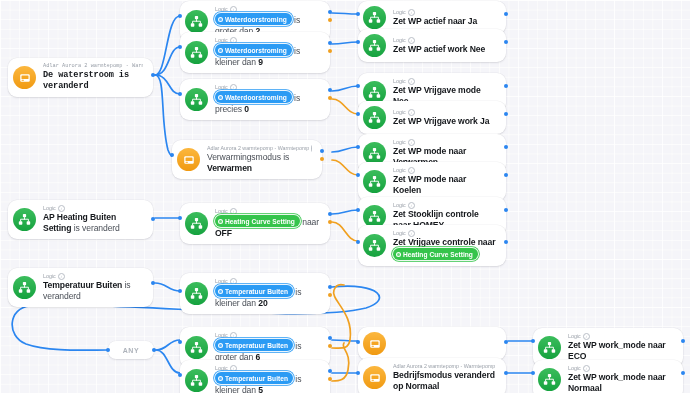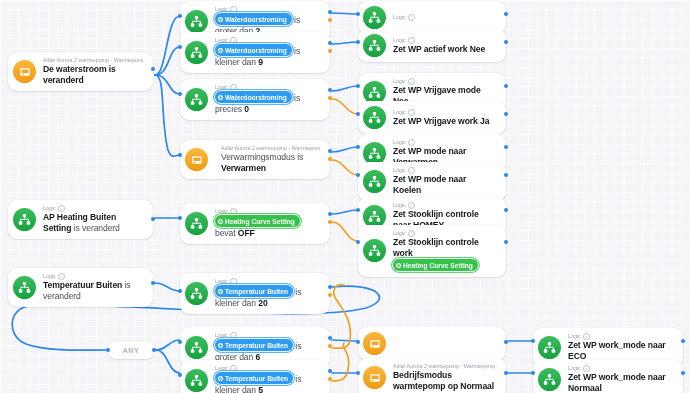--- a/index.html
+++ b/index.html
@@ -104,21 +104,21 @@
       <path d="M156,350 C168,350 168,340 180,340" stroke="#2b86f0" stroke-width="1.7" fill="none" stroke-linecap="round"></path>
       <path d="M156,350 C168,350 168,373 180,373" stroke="#2b86f0" stroke-width="1.7" fill="none" stroke-linecap="round"></path>
       <path d="M332,340 C344,340 346,341 358,341" stroke="#2b86f0" stroke-width="1.7" fill="none" stroke-linecap="round"></path>
       <path d="M332,373 C344,373 346,373 358,373" stroke="#2b86f0" stroke-width="1.7" fill="none" stroke-linecap="round"></path>
       <path d="M332,348 C342,348 348,350 350,340 C354,312 330,300 334,290 C336,284 340,284 344,285" stroke="#f0a020" stroke-width="1.7" fill="none" stroke-linecap="round"></path>
       <path d="M332,381 C340,381 346,380 348,370 C352,352 340,348 344,343" stroke="#f0a020" stroke-width="1.7" fill="none" stroke-linecap="round"></path>
       <path d="M508,341 C520,341 522,341 533,341" stroke="#2b86f0" stroke-width="1.7" fill="none" stroke-linecap="round"></path>
       <path d="M508,373 C520,373 522,373 533,373" stroke="#2b86f0" stroke-width="1.7" fill="none" stroke-linecap="round"></path>
     </svg>
   <div id="node-layer">
-      <div class="node" style="left: 8px; top: 52px; width: 145px; min-height: 33px;">
+      <div class="node" style="left: 8px; top: 58px; width: 145px; min-height: 33px; font-family: Liberation Mono, monospace;">
         <div class="ico orange">
           <svg width="12" height="12" viewBox="0 0 24 24">
             <rect x="2.5" y="4.5" width="19" height="15" rx="2.4" fill="#fff"></rect>
             <rect x="5" y="7" width="14" height="7" rx="1" fill="#f5a623"></rect>
             <rect x="5" y="15.6" width="5" height="1.8" rx=".9" fill="#f5a623"></rect>
           </svg>
         </div>
         <div class="body">
           <div class="meta">
             <span>Adlar Aurora 2 warmtepomp - Warmtepomp</span>
@@ -194,20 +194,21 @@
             <rect x="1.5" y="15" width="6.5" height="6.5" rx="1.4" fill="#fff"></rect>
             <rect x="16" y="15" width="6.5" height="6.5" rx="1.4" fill="#fff"></rect>
             <path d="M12 8.4v3.1M4.8 15v-3.5h14.4V15" stroke="#fff" stroke-width="1.7" fill="none" stroke-linecap="round"></path>
           </svg>
         </div>
         <div class="body">
           <div class="meta">
             <span>Logic</span>
             <span class="i">i</span>
           </div>
+          <div class="title"><b>Zet WP actief naar Ja</b></div>
         </div>
         <div class="port in" style="left: -2px; top: 11px;"></div>
         <div class="port true" style="right: -2px; top: 11px;"></div>
       </div>
       <div class="node" style="left: 358px; top: 29px; width: 148px; min-height: 26px;">
         <div class="ico green">
           <svg width="13" height="13" viewBox="0 0 24 24">
             <rect x="9" y="2" width="6" height="6" rx="1.4" fill="#fff"></rect>
             <rect x="1.5" y="15" width="6.5" height="6.5" rx="1.4" fill="#fff"></rect>
             <rect x="16" y="15" width="6.5" height="6.5" rx="1.4" fill="#fff"></rect>
@@ -255,21 +256,21 @@
         <div class="body">
           <div class="meta">
             <span>Logic</span>
             <span class="i">i</span>
           </div>
           <div class="title"><b>Zet WP Vrijgave work Ja</b></div>
         </div>
         <div class="port in" style="left: -2px; top: 11px;"></div>
         <div class="port true" style="right: -2px; top: 11px;"></div>
       </div>
-      <div class="node" style="left: 180px; top: 140px; width: 150px; min-height: 30px; gap: 6px;">
+      <div class="node" style="left: 172px; top: 140px; width: 150px; min-height: 30px;">
         <div class="ico orange">
           <svg width="12" height="12" viewBox="0 0 24 24">
             <rect x="2.5" y="4.5" width="19" height="15" rx="2.4" fill="#fff"></rect>
             <rect x="5" y="7" width="14" height="7" rx="1" fill="#f5a623"></rect>
             <rect x="5" y="15.6" width="5" height="1.8" rx=".9" fill="#f5a623"></rect>
           </svg>
         </div>
         <div class="body">
           <div class="meta">
             <span>Adlar Aurora 2 warmtepomp - Warmtepomp</span>
@@ -344,21 +345,21 @@
             <rect x="1.5" y="15" width="6.5" height="6.5" rx="1.4" fill="#fff"></rect>
             <rect x="16" y="15" width="6.5" height="6.5" rx="1.4" fill="#fff"></rect>
             <path d="M12 8.4v3.1M4.8 15v-3.5h14.4V15" stroke="#fff" stroke-width="1.7" fill="none" stroke-linecap="round"></path>
           </svg>
         </div>
         <div class="body">
           <div class="meta">
             <span>Logic</span>
             <span class="i">i</span>
           </div>
-          <div class="title"><span class="chip green"><span class="dot"></span>Heating Curve Setting</span><span class="lbl"> bevat </span><b>OFF</b></div>
+          <div class="title"><span class="chip green"><span class="dot"></span>Heating Curve Setting</span><span class="lbl"> naar </span><b>OFF</b></div>
         </div>
         <div class="port in" style="left: -2px; top: 13px;"></div>
         <div class="port true" style="right: -2px; top: 9px;"></div>
         <div class="port false" style="right: -2px; top: 17px;"></div>
       </div>
       <div class="node" style="left: 358px; top: 197px; width: 148px; min-height: 26px;">
         <div class="ico green">
           <svg width="13" height="13" viewBox="0 0 24 24">
             <rect x="9" y="2" width="6" height="6" rx="1.4" fill="#fff"></rect>
             <rect x="1.5" y="15" width="6.5" height="6.5" rx="1.4" fill="#fff"></rect>
@@ -383,21 +384,21 @@
             <rect x="1.5" y="15" width="6.5" height="6.5" rx="1.4" fill="#fff"></rect>
             <rect x="16" y="15" width="6.5" height="6.5" rx="1.4" fill="#fff"></rect>
             <path d="M12 8.4v3.1M4.8 15v-3.5h14.4V15" stroke="#fff" stroke-width="1.7" fill="none" stroke-linecap="round"></path>
           </svg>
         </div>
         <div class="body">
           <div class="meta">
             <span>Logic</span>
             <span class="i">i</span>
           </div>
-          <div class="title"><b>Zet Stooklijn controle work </b><span class="chip green"><span class="dot"></span>Heating Curve Setting</span></div>
+          <div class="title"><b>Zet Vrijgave controle naar </b><span class="chip green"><span class="dot"></span>Heating Curve Setting</span></div>
         </div>
         <div class="port in" style="left: -2px; top: 14.5px;"></div>
         <div class="port true" style="right: -2px; top: 14.5px;"></div>
       </div>
       <div class="node" style="left: 8px; top: 268px; width: 145px; min-height: 30px;">
         <div class="ico green">
           <svg width="13" height="13" viewBox="0 0 24 24">
             <rect x="9" y="2" width="6" height="6" rx="1.4" fill="#fff"></rect>
             <rect x="1.5" y="15" width="6.5" height="6.5" rx="1.4" fill="#fff"></rect>
             <rect x="16" y="15" width="6.5" height="6.5" rx="1.4" fill="#fff"></rect>
@@ -489,21 +490,21 @@
           <svg width="12" height="12" viewBox="0 0 24 24">
             <rect x="2.5" y="4.5" width="19" height="15" rx="2.4" fill="#fff"></rect>
             <rect x="5" y="7" width="14" height="7" rx="1" fill="#f5a623"></rect>
             <rect x="5" y="15.6" width="5" height="1.8" rx=".9" fill="#f5a623"></rect>
           </svg>
         </div>
         <div class="body">
           <div class="meta">
             <span>Adlar Aurora 2 warmtepomp - Warmtepomp</span>
           </div>
-          <div class="title"><b>Bedrijfsmodus warmtepomp op Normaal</b></div>
+          <div class="title"><b>Bedrijfsmodus veranderd op Normaal</b></div>
         </div>
         <div class="port in" style="left: -2px; top: 13px;"></div>
         <div class="port true" style="right: -2px; top: 13px;"></div>
       </div>
       <div class="node" style="left: 533px; top: 328px; width: 150px; min-height: 26px;">
         <div class="ico green">
           <svg width="13" height="13" viewBox="0 0 24 24">
             <rect x="9" y="2" width="6" height="6" rx="1.4" fill="#fff"></rect>
             <rect x="1.5" y="15" width="6.5" height="6.5" rx="1.4" fill="#fff"></rect>
             <rect x="16" y="15" width="6.5" height="6.5" rx="1.4" fill="#fff"></rect>

